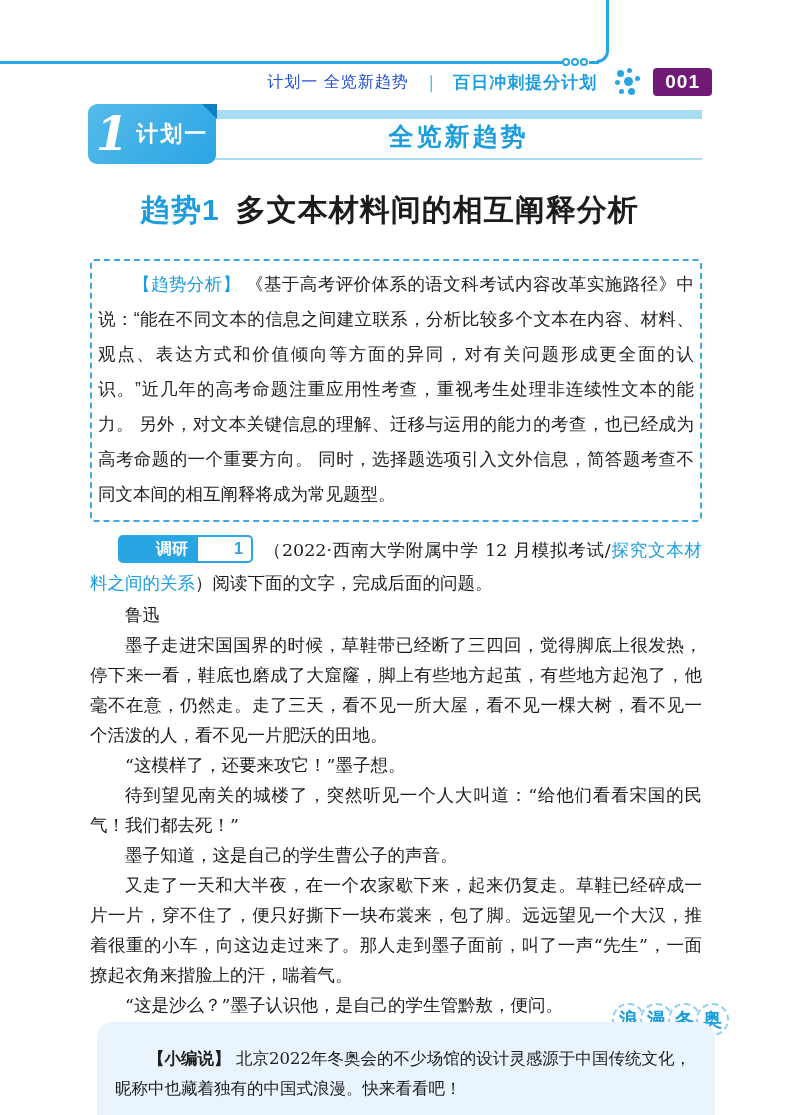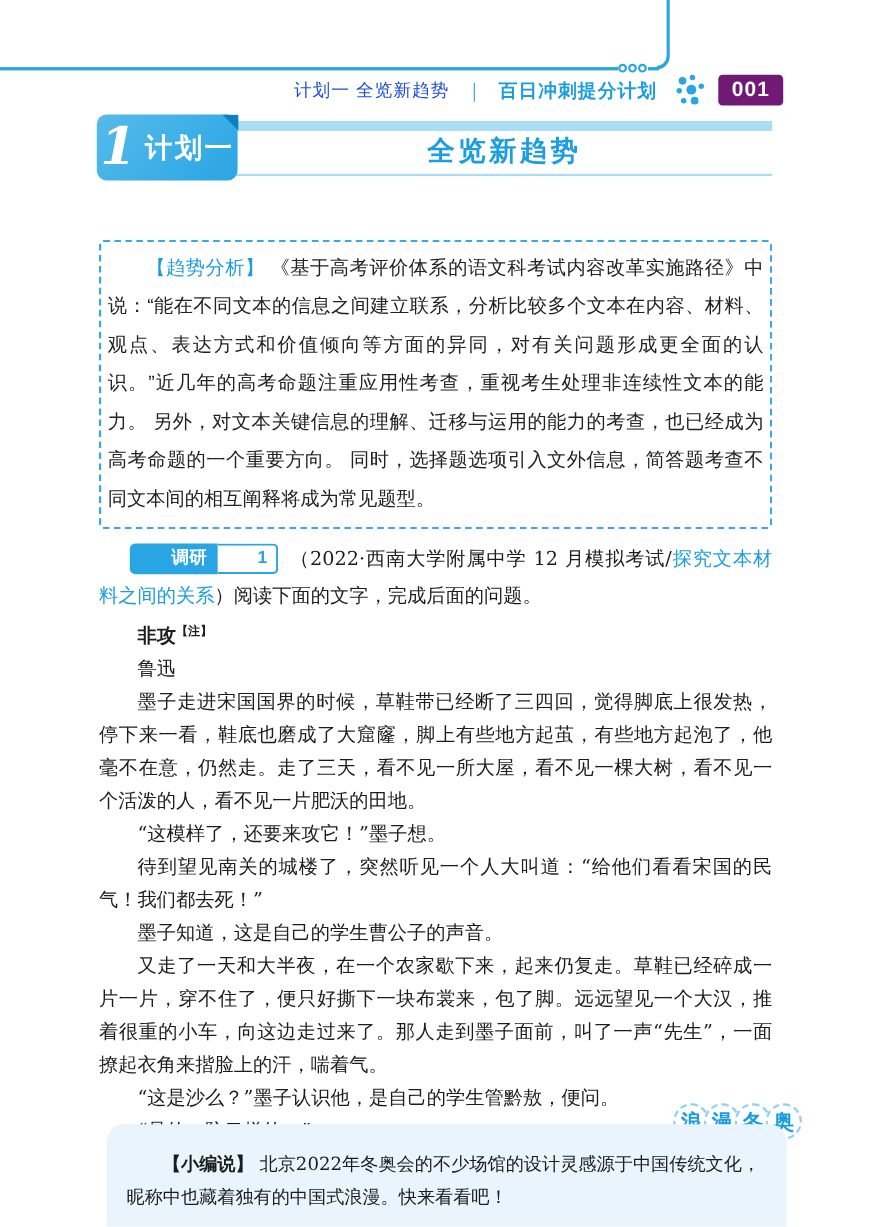--- a/index.html
+++ b/index.html
@@ -37,21 +37,21 @@
   .banner-line{position:absolute;top:158px;left:150px;width:552px;height:2px;background:#a9dcf5;}
   .banner-title{position:absolute;top:120px;left:215px;width:487px;text-align:center;
     font-size:25px;font-weight:bold;color:#1b9de0;letter-spacing:3px;}
   .banner-badge{position:absolute;top:104px;left:88px;width:128px;height:60px;
     background:linear-gradient(135deg,#55bbea,#2aa5e4);border-radius:9px;
     display:flex;align-items:center;justify-content:center;gap:8px;color:#fff;}
   .banner-badge .fold{position:absolute;top:0;right:-1px;width:15px;height:15px;
     background:#0e7fc2;clip-path:polygon(0 0,100% 100%,100% 0);}
   .banner-badge .num{font-size:47px;font-style:italic;font-weight:bold;line-height:1;
     font-family:"DejaVu Serif",serif;margin-top:-2px;}
-  .banner-badge .lbl{font-size:25px;font-weight:bold;letter-spacing:2px;}
+  .banner-badge .lbl{font-size:22px;font-weight:bold;letter-spacing:2px;}
   
   .content{position:absolute;left:90px;top:190px;width:612px;}
   .trend-title{font-size:30px;font-weight:bold;letter-spacing:1px;margin:0 0 0 50px;}
   .trend-title .pre{color:#1b9de0;margin-right:16px;}
   .analysis-box{margin-top:28px;border:2px dashed #3aa9e3;border-radius:4px;
     padding:6px 6px 8px 6px;font-size:17.5px;line-height:35px;text-align:justify;color:#222;}
   .analysis-box .lbl{color:#1b9de0;font-weight:normal;}
   .analysis-box p{margin:0;text-indent:2em;}
   .research{margin-top:12px;font-size:17.5px;line-height:33px;text-align:justify;
     font-family:"DejaVu Serif","Liberation Serif",serif;}
@@ -111,36 +111,36 @@
 <div class="banner-line"></div>
 <div class="banner-title">全览新趋势</div>
 <div class="banner-badge">
   <span class="fold"></span>
   <span class="num">1</span>
   <span class="lbl">计划一</span>
 </div>
 
 <div class="content">
 
+  <h1 class="trend-title"><span class="pre">趋势1</span><span>多文本材料间的相互阐释分析</span></h1>
 
   <div class="analysis-box">
     <p><span class="lbl">【趋势分析】</span>
        <span>《基于高考评价体系的语文科考试内容改革实施路径》中说：“能在不同文本的信息之间建立联系，分析比较多个文本在内容、材料、观点、表达方式和价值倾向等方面的异同，对有关问题形成更全面的认识。”近几年的高考命题注重应用性考查，重视考生处理非连续性文本的能力。 另外，对文本关键信息的理解、迁移与运用的能力的考查，也已经成为高考命题的一个重要方向。 同时，选择题选项引入文外信息，简答题考查不同文本间的相互阐释将成为常见题型。</span></p>
   </div>
 
   <div class="research">
     <p><span class="badge-diaoyan">
           <span class="a">调研</span>
           <span class="b">1</span>
         </span><span>（2022·西南大学附属中学 12 月模拟考试/</span><span class="src-hl">探究文本材料之间的关系</span><span>）阅读下面的文字，完成后面的问题。</span></p>
   </div>
 
 
   <div class="passage">
-    <p class="passage-title"><span>非攻</span><sup>【注】</sup></p>
     <p class="passage-author">鲁迅</p>
     <p>墨子走进宋国国界的时候，草鞋带已经断了三四回，觉得脚底上很发热，停下来一看，鞋底也磨成了大窟窿，脚上有些地方起茧，有些地方起泡了，他毫不在意，仍然走。走了三天，看不见一所大屋，看不见一棵大树，看不见一个活泼的人，看不见一片肥沃的田地。</p>
     <p>“这模样了，还要来攻它！”墨子想。</p>
     <p>待到望见南关的城楼了，突然听见一个人大叫道：“给他们看看宋国的民气！我们都去死！”</p>
     <p>墨子知道，这是自己的学生曹公子的声音。</p>
     <p>又走了一天和大半夜，在一个农家歇下来，起来仍复走。草鞋已经碎成一片一片，穿不住了，便只好撕下一块布裳来，包了脚。远远望见一个大汉，推着很重的小车，向这边走过来了。那人走到墨子面前，叫了一声“先生”，一面撩起衣角来揩脸上的汗，喘着气。</p>
     <p>“这是沙么？”墨子认识他，是自己的学生管黔敖，便问。</p>
     <p>“是的，防云梯的。”</p>
   </div>
 

